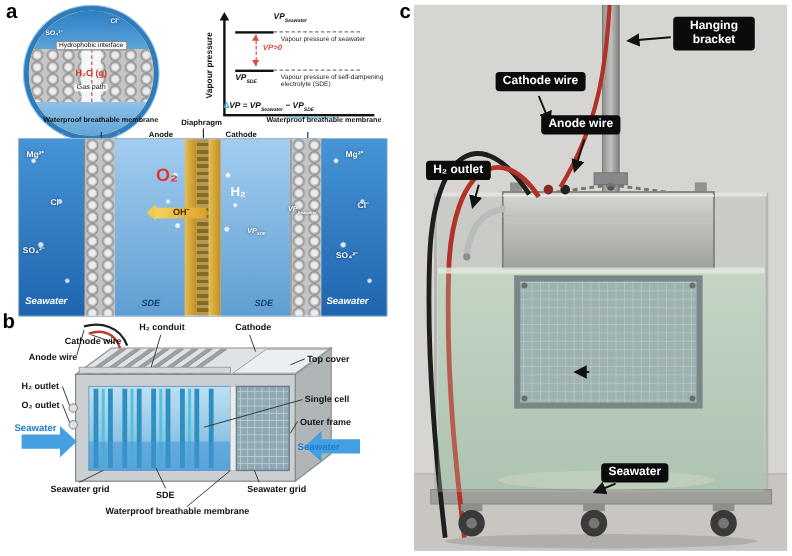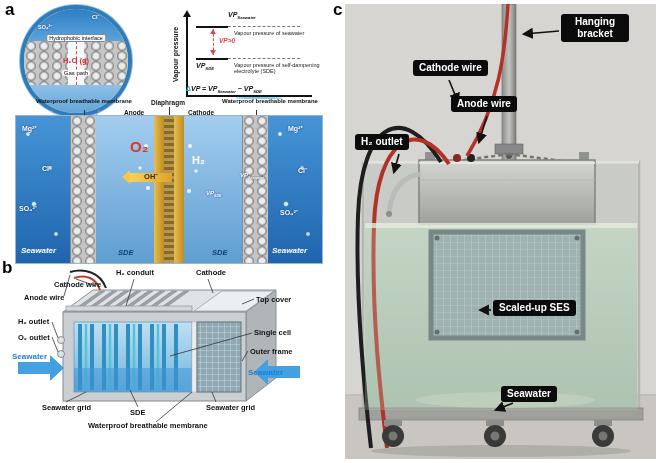--- a/index.html
+++ b/index.html
@@ -355,17 +355,16 @@
         <path d="M 54,150 L 49,168" marker-end="url(#arr)"></path>
         <path d="M 146,306 L 135,306" marker-end="url(#arr)"></path>
         <path d="M 168,399 L 151,406" marker-end="url(#arr)"></path>
       </g>
     </svg>
 
     <div class="photo-tag wrap" style="left:216px;top:10px;width:56px;">Hanging bracket</div>
     <div class="photo-tag" style="left:68px;top:56px;">Cathode wire</div>
     <div class="photo-tag" style="left:106px;top:92px;">Anode wire</div>
     <div class="photo-tag" style="left:10px;top:130px;">H₂ outlet</div>
-    <div class="photo-tag" style="left:148px;top:296px;">Scaled-up SES</div>
     <div class="photo-tag" style="left:156px;top:382px;">Seawater</div>
   </div>
 
 </div>
 
 </body></html>

